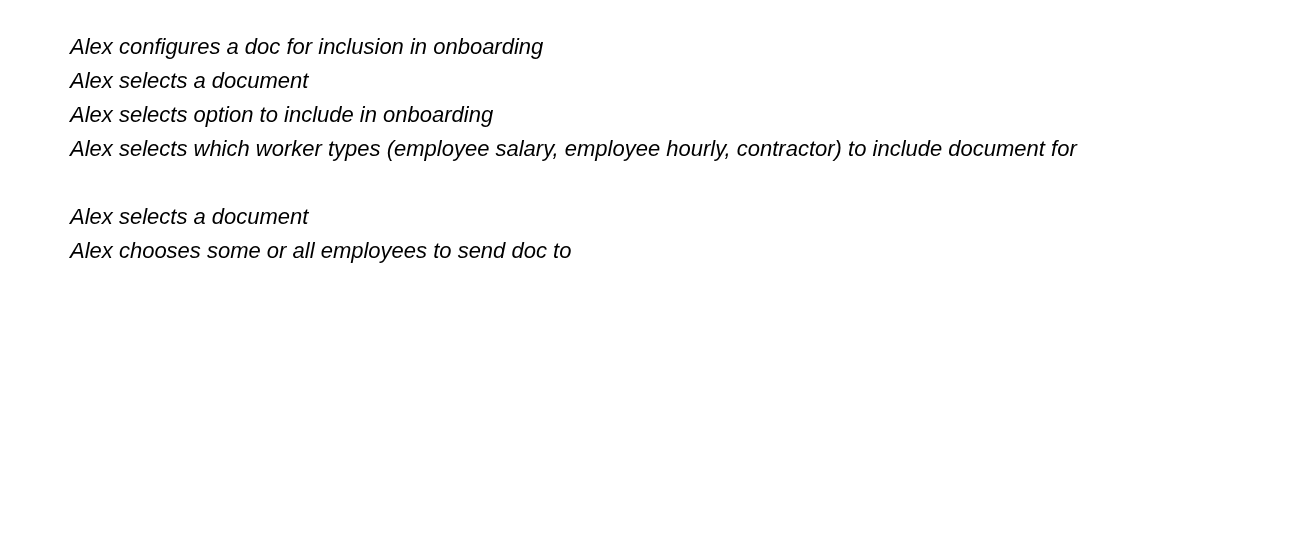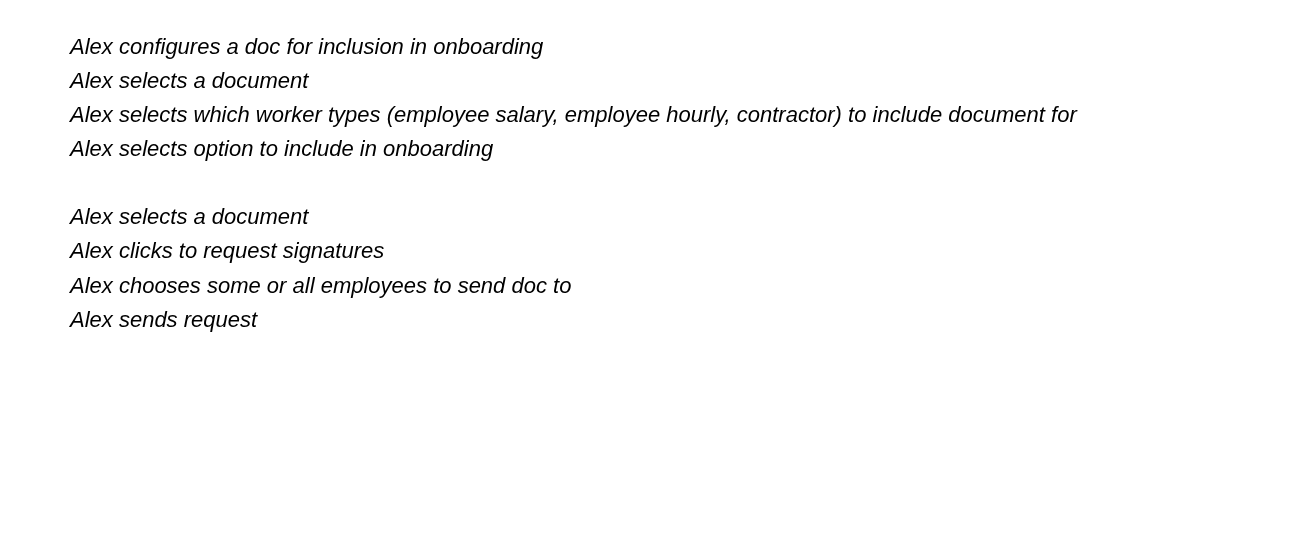--- a/index.html
+++ b/index.html
@@ -22,24 +22,22 @@
     .spacer {
       height: 34px;
     }
   </style>
 </head>
 <body>
 
 <div>
   <span class="line">Alex configures a doc for inclusion in onboarding</span>
   <span class="line">Alex selects a document</span>
+  <span class="line">Alex selects option to include in onboarding</span>
   <span class="line">Alex selects which worker types (employee salary, employee hourly, contractor) to include document for</span>
-  <span class="line">Alex selects option to include in onboarding</span>
 </div>
 
 <div class="spacer"></div>
 
 <div>
   <span class="line">Alex selects a document</span>
-  <span class="line">Alex clicks to request signatures</span>
   <span class="line">Alex chooses some or all employees to send doc to</span>
-  <span class="line">Alex sends request</span>
 </div>
 
 </body></html>

